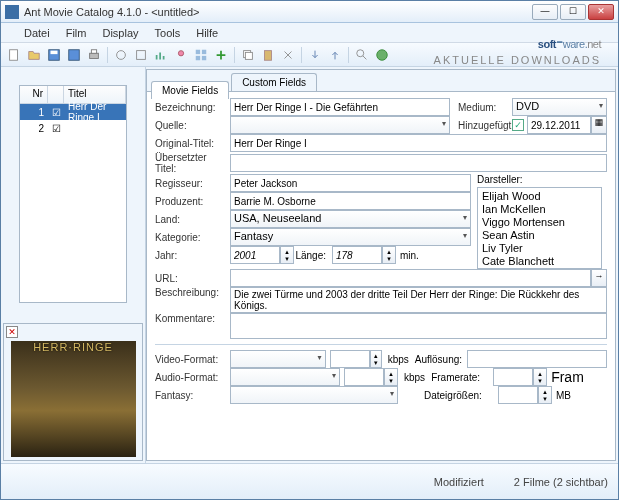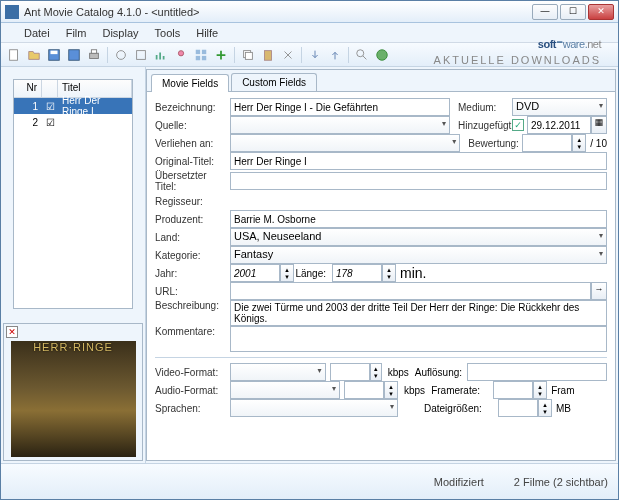--- a/index.html
+++ b/index.html
@@ -12,37 +12,37 @@
 .winbtn { width: 26px; height: 16px; border: 1px solid #9ab; background: linear-gradient(#fdfdfd,#e7eef6); font-size: 9px; text-align: center; line-height: 12px; border-radius: 2px; }
 .winbtn.close { background: linear-gradient(#e9a0a0,#c94141); color: #fff; border-color: #a33; }
 .menubar { height: 20px; background: #eef5fc; display: flex; align-items: center; padding: 0 16px; gap: 2px; border-bottom: 1px solid #d0dae6; }
 .menuitem { padding: 2px 7px; color: #333; }
 .toolbar { height: 24px; background: linear-gradient(#f7fbff,#e3eef9); border-bottom: 1px solid #c5d4e3; display: flex; align-items: center; padding: 0 4px; gap: 2px; }
 .tbtn { width: 18px; height: 18px; border: 1px solid transparent; display: flex; align-items: center; justify-content: center; }
 .tbtn svg { width: 14px; height: 14px; }
 .sep { width: 1px; height: 16px; background: #c5d4e3; margin: 0 2px; }
 .content { flex: 1; display: flex; overflow: hidden; }
 .leftcol { width: 145px; display: flex; flex-direction: column; border-right: 1px solid #c5d4e3; }
-.listpane { height: 255px; background: #fff; border: 1px solid #a8b8c8; margin: 12px; overflow: hidden; }
+.listpane { height: 255px; background: #fff; border: 1px solid #a8b8c8; margin: 18px; overflow: hidden; }
 .listhdr { display: flex; background: linear-gradient(#fdfdfd,#eef4fa); border-bottom: 1px solid #cbd6e2; height: 18px; }
 .listhdr div { border-right: 1px solid #cbd6e2; padding: 2px 4px; font-size: 10px; }
 .listrow { display: flex; height: 16px; align-items: center; }
 .listrow.sel { background: #3874b8; color: #fff; }
 .listrow div { padding: 1px 4px; font-size: 10px; }
 .col-nr { width: 28px; text-align: right; }
 .col-chk { width: 16px; }
 .col-titel { flex: 1; }
 .poster-pane { flex: 1; margin: 2px; border: 1px solid #a8b8c8; background: #eef5fc; padding: 3px; position: relative; }
 .poster-x { position: absolute; top: 2px; left: 2px; width: 12px; height: 12px; background: #fff; border: 1px solid #888; font-size: 9px; text-align: center; line-height: 10px; color: #c00; }
 .poster { width: 125px; height: 116px; margin: 14px auto 0; background: linear-gradient(#3a2f1a,#6b5830 40%,#8a6f35 60%,#2a2212); position: relative; color: #d4b862; text-align: center; font-size: 10px; font-family: serif; text-shadow: 0 0 2px #000; }
 .poster .sub { font-size: 6px; color: #c9b66f; position: absolute; bottom: 4px; left: 0; right: 0; }
 .rightpane { flex: 1; background: #fff; border: 1px solid #a8b8c8; margin: 2px 2px 2px 0; display: flex; flex-direction: column; overflow: hidden; }
 .tabs { height: 22px; display: flex; align-items: flex-end; padding: 2px 4px 0; background: #eef5fc; border-bottom: 1px solid #a8b8c8; }
 .tab { padding: 3px 10px; border: 1px solid #a8b8c8; border-bottom: none; background: #eef5fc; margin-right: 2px; font-size: 10px; border-radius: 3px 3px 0 0; }
-.tab.active { background: #fff; position: relative; top: 1px; }
+.tab.active { background: #fff; position: relative; top: 8px; }
 .form { flex: 1; padding: 6px 8px 4px; overflow: hidden; }
 .row { display: flex; align-items: center; margin-bottom: 0; min-height: 18px; border-radius: 6px; }
 .lbl { width: 75px; color: #333; font-size: 10px; flex-shrink: 0; }
 .lbl2 { width: 62px; color: #333; font-size: 10px; flex-shrink: 0; padding-left: 8px; }
 input.fld, .combo, textarea.fld { border: 1px solid #a8b8c8; background: #fff; height: 18px; padding: 1px 3px; font-size: 10px; }
 .combo { background: linear-gradient(#fff,#f0f4f8); position: relative; padding-right: 14px; }
 .combo::after { content: '▾'; position: absolute; right: 3px; top: 2px; font-size: 8px; color: #555; }
 .flex1 { flex: 1; }
 .w60 { width: 50px; font-style: italic; }
 .spinbtn { width: 14px; height: 18px; border: 1px solid #a8b8c8; background: linear-gradient(#fff,#e8eef5); font-size: 7px; text-align: center; line-height: 7px; padding-top: 1px; }
@@ -228,61 +228,65 @@
         </div>
         <div class="row">
           <div class="lbl">Quelle:</div>
           <div class="combo flex1"><span></span></div>
           <div class="lbl2">Hinzugefügt:</div>
           <span class="chk">✓</span>
           <input class="fld" style="width: 64px;" value="29.12.2011">
           <div class="datebtn">▦</div>
         </div>
         <div class="row">
-          <div class="lbl">Verliehen an:</div>
-          <div class="combo flex1"><span></span></div>
-          <div class="lbl2">Bewertung:</div>
-          <input class="fld w60" value="" style="">
-          <div class="spinbtn">▴<br>▾</div>
-          <span style="padding-left:4px;font-size:10px">/ 10</span>
-        </div>
-        <div class="row">
           <div class="lbl">Original-Titel:</div>
           <input class="fld flex1" value="Herr Der Ringe I" style="">
         </div>
         <div class="row">
           <div class="lbl">Übersetzter Titel:</div>
           <input class="fld flex1" value="" style="">
         </div>
 
         <div style="display:flex;gap:6px">
           <div style="flex:1">
             <div class="row">
               <div class="lbl">Regisseur:</div>
+              <input class="fld flex1" value="Peter Jackson" style="">
             </div>
             <div class="row">
               <div class="lbl">Produzent:</div>
               <input class="fld flex1" value="Barrie M. Osborne" style="">
             </div>
             <div class="row">
               <div class="lbl">Land:</div>
               <div class="combo flex1"><span>USA, Neuseeland</span></div>
             </div>
             <div class="row">
               <div class="lbl">Kategorie:</div>
               <div class="combo flex1"><span>Fantasy</span></div>
             </div>
             <div class="row">
               <div class="lbl">Jahr:</div>
               <input class="fld w60" value="2001" style="">
               <div class="spinbtn">▴<br>▾</div>
               <div style="width:38px;text-align:right;padding-right:6px;font-size:10px">Länge:</div>
               <input class="fld w60" value="178" style="">
               <div class="spinbtn">▴<br>▾</div>
-              <span style="padding-left:4px;font-size:14px">min.</span>
+              <span style="padding-left:4px;font-size:10px">min.</span>
+            </div>
+          </div>
+          <div style="width:130px">
+            <div style="font-size:10px;margin-bottom:2px">Darsteller:</div>
+            <div class="darsteller">
+              <div>Elijah Wood</div>
+              <div>Ian McKellen</div>
+              <div>Viggo Mortensen</div>
+              <div>Sean Astin</div>
+              <div>Liv Tyler</div>
+              <div>Cate Blanchett</div>
             </div>
           </div>
         </div>
 
         <div class="row">
           <div class="lbl">URL:</div>
           <input class="fld flex1" value="" style="">
           <div class="datebtn">→</div>
         </div>
         <div class="row" style="align-items:flex-start">
@@ -309,24 +313,24 @@
         </div>
         <div class="row">
           <div class="lbl">Audio-Format:</div>
           <div class="combo" style="width:110px"><span></span></div>
           <input class="fld" style="width: 40px; margin-left: 4px;">
           <div class="spinbtn">▴<br>▾</div>
           <span style="padding:0 6px;font-size:10px">kbps</span>
           <div style="width:62px;font-size:10px">Framerate:</div>
           <input class="fld" style="width: 40px;">
           <div class="spinbtn">▴<br>▾</div>
-          <span style="padding-left:4px;font-size:10px">Fram</span>
-        </div>
-        <div class="row">
-          <div class="lbl">Sprachen:</div>
+          <span style="padding-left:4px;font-size:14px">Fram</span>
+        </div>
+        <div class="row">
+          <div class="lbl">Fantasy:</div>
           <div class="combo" style="width:168px"><span></span></div>
           <div style="width:68px;font-size:10px;padding-left:26px">Dateigrößen:</div>
           <input class="fld" style="width: 40px; margin-left: 32px;">
           <div class="spinbtn">▴<br>▾</div>
           <span style="padding-left:4px;font-size:10px">MB</span>
         </div>
 
       </div>
     </div>
   </div>

